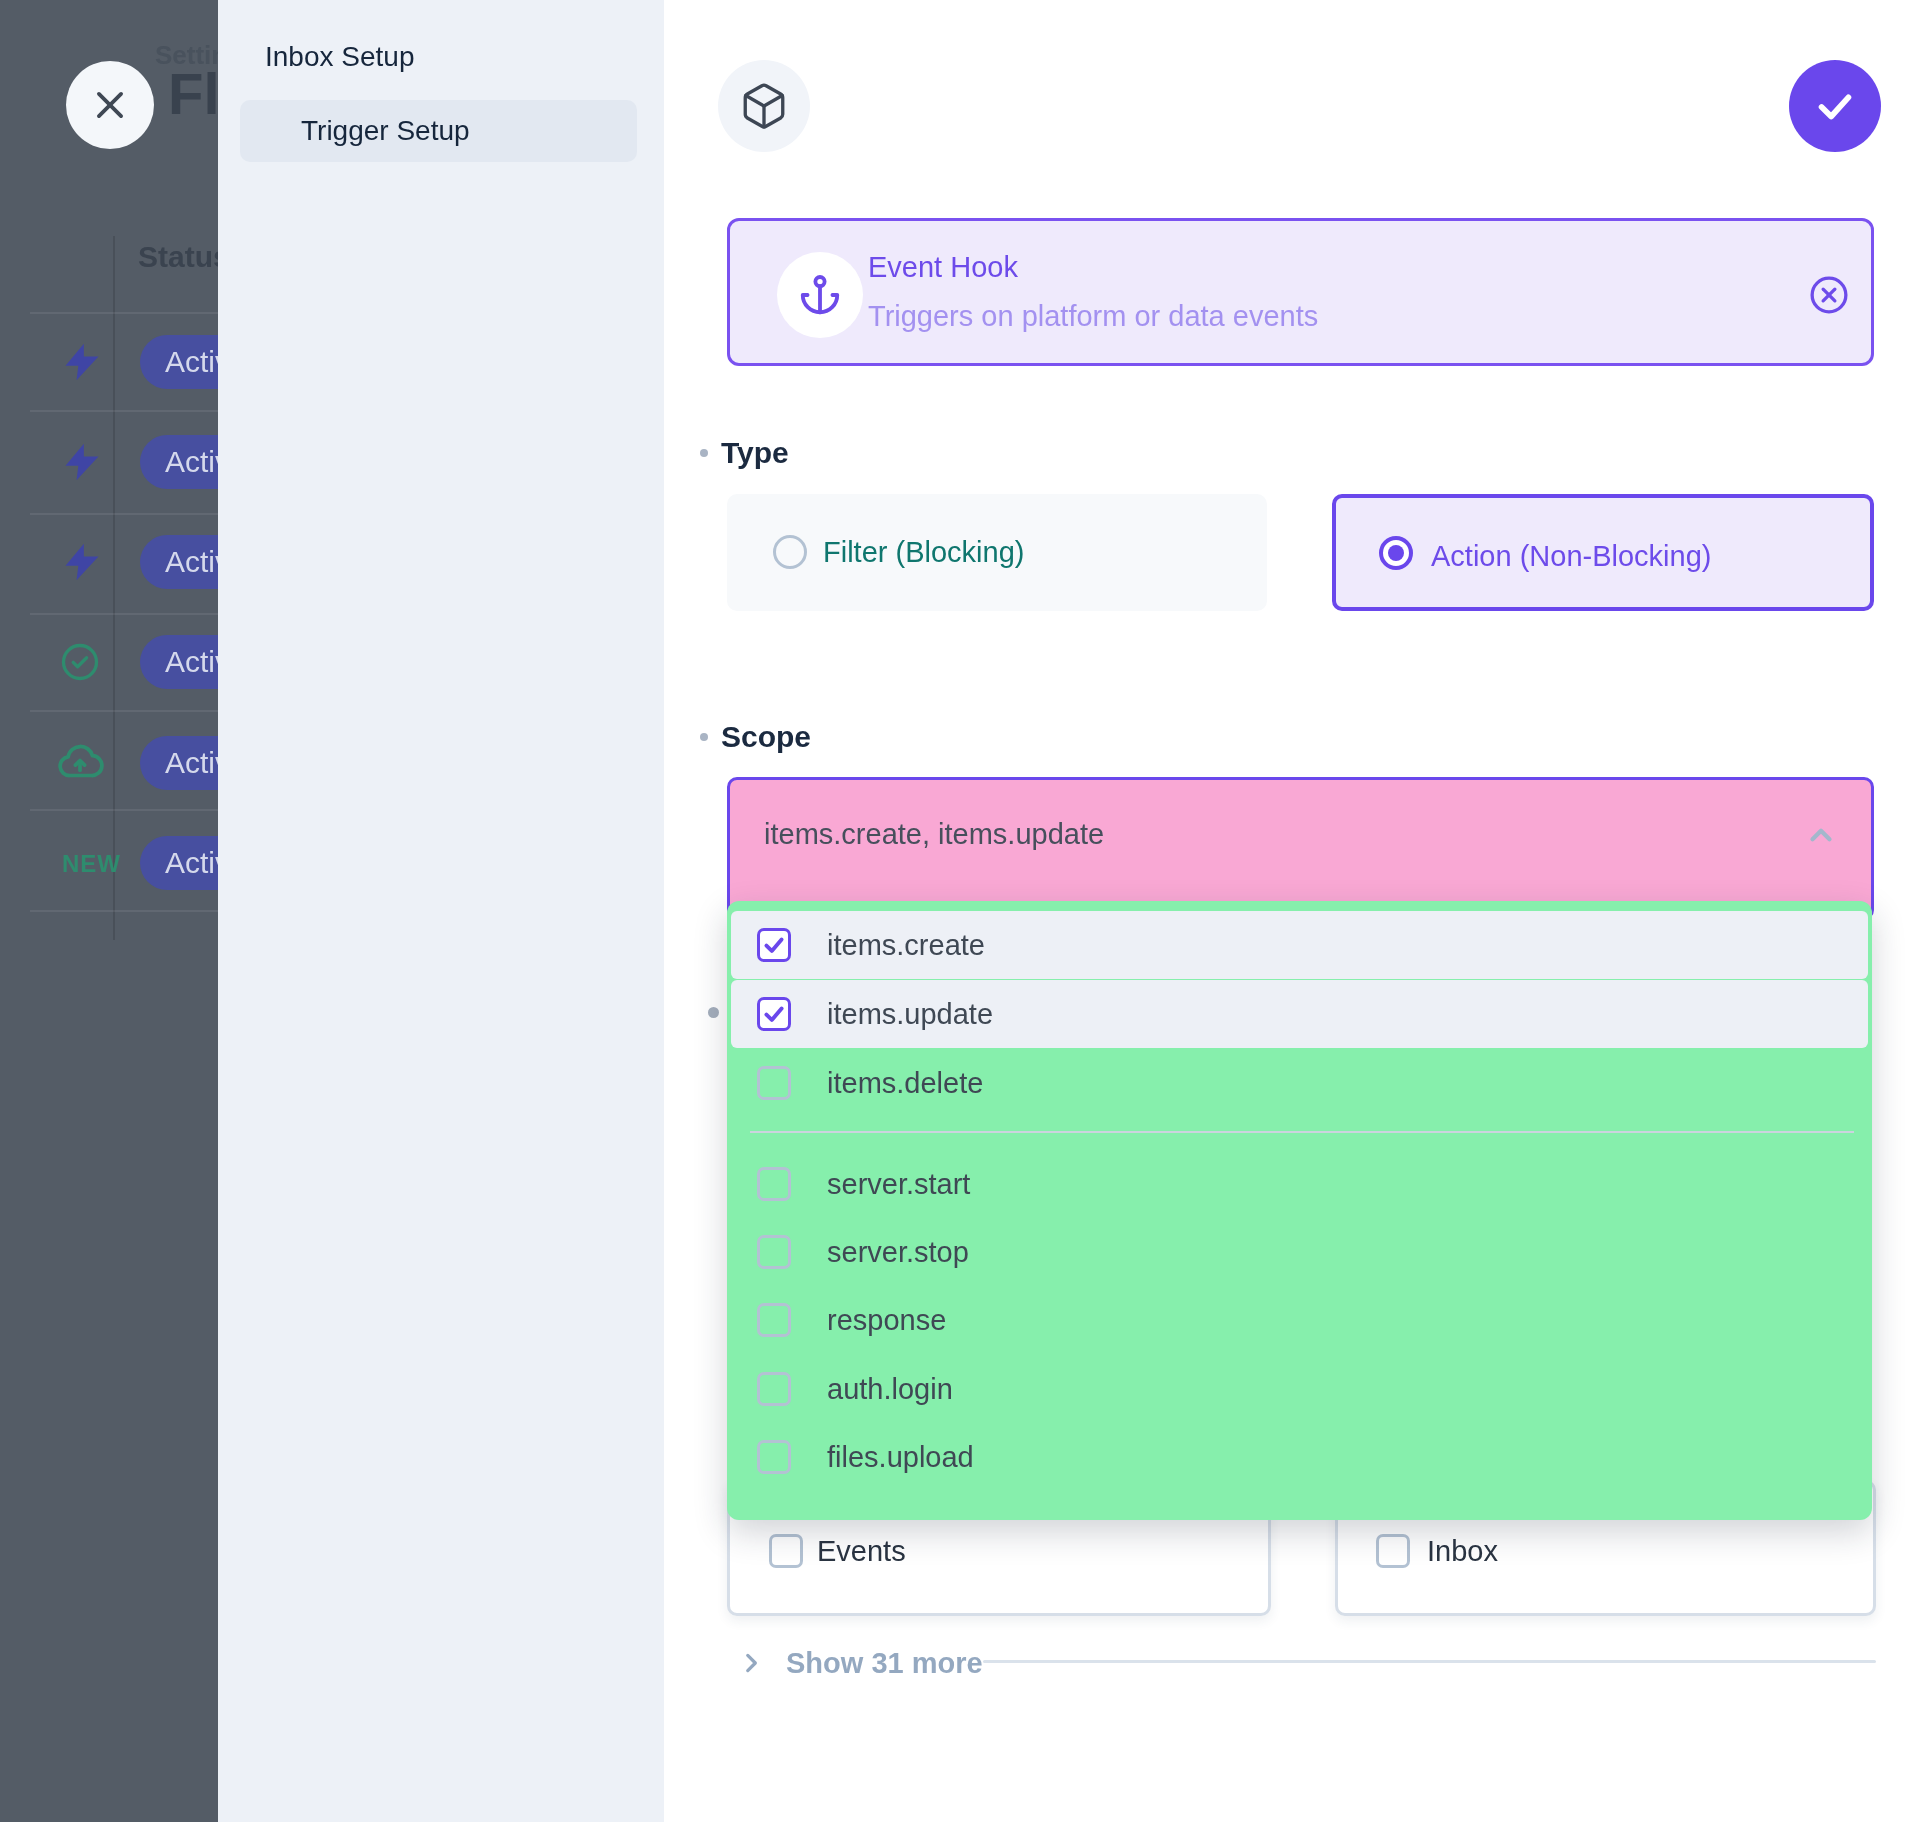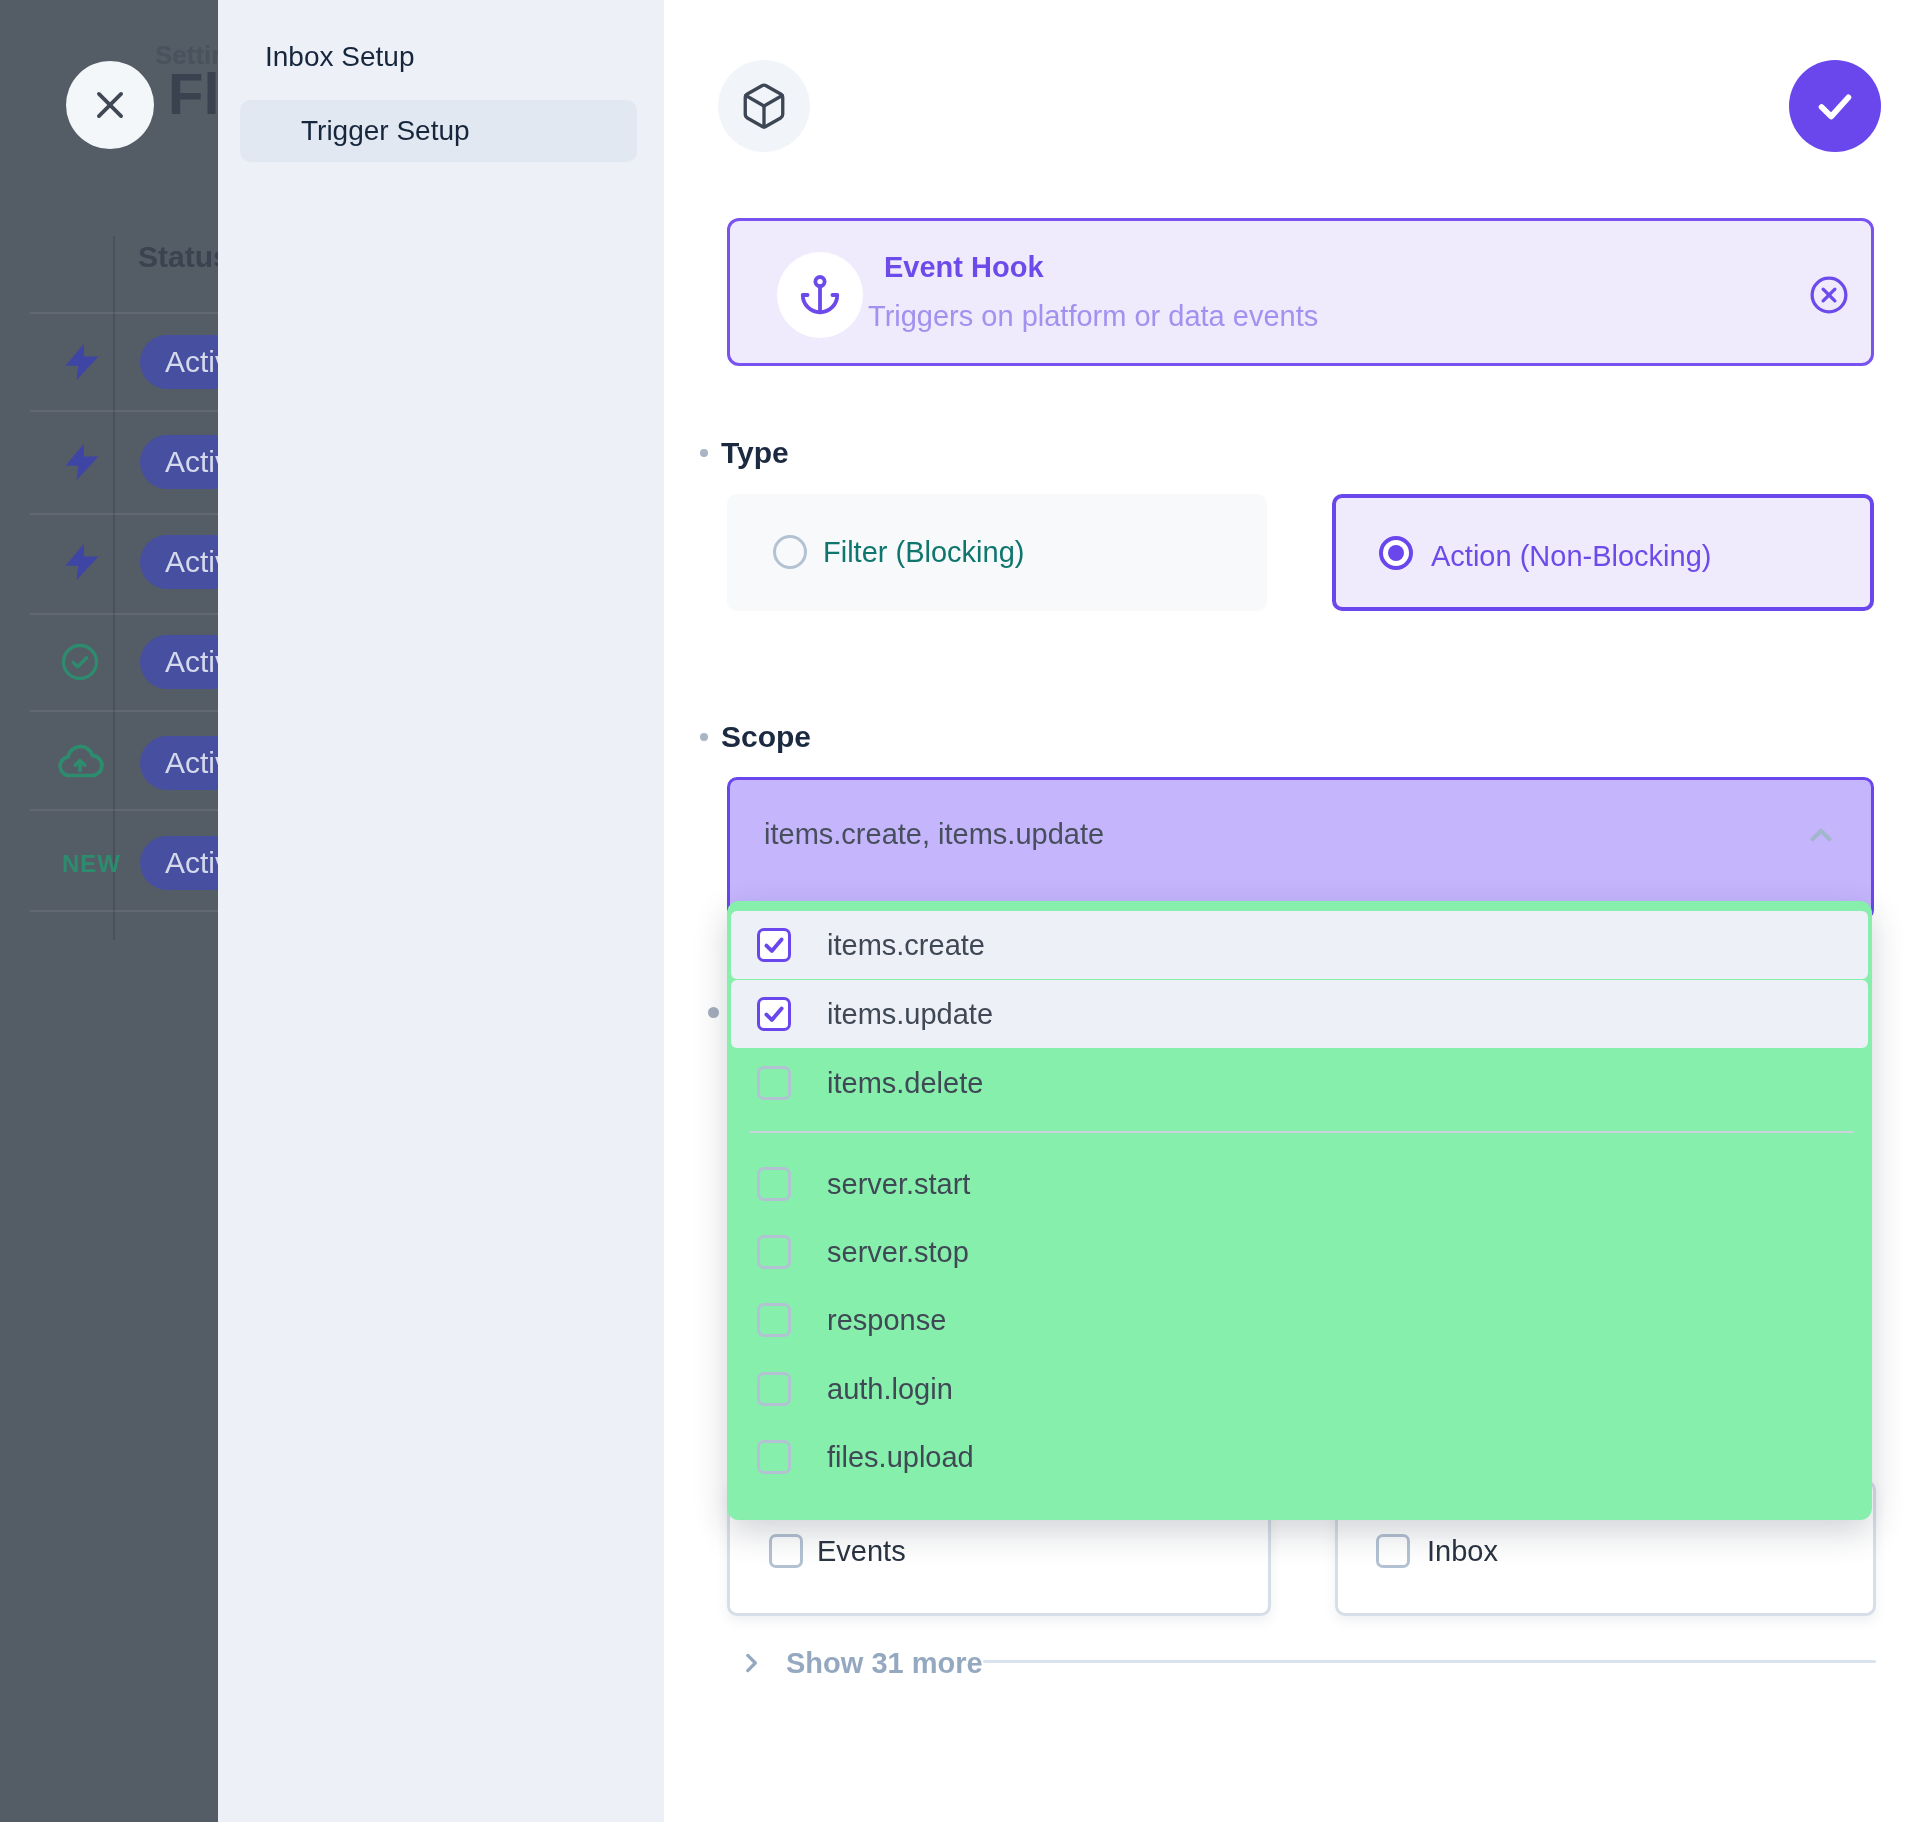--- a/index.html
+++ b/index.html
@@ -36,40 +36,40 @@
   .hdr-icon { left:54px; top:60px; width:92px; height:92px; border-radius:50%; background:#F1F4F9;
               display:flex; align-items:center; justify-content:center; }
   .hdr-title { left:179px; top:83px; font-size:44px; font-weight:700; color:#1B2A40; white-space:nowrap; }
   .confirm-btn { left:1125px; top:60px; width:92px; height:92px; border-radius:50%; background:#6A47EC;
                  display:flex; align-items:center; justify-content:center; }
 
   .tcard { left:63px; top:218px; width:1147px; height:148px; background:#EFEAFC;
            border:3px solid #7A52F0; border-radius:12px; }
   .tcard-icon { left:47px; top:31px; width:86px; height:86px; border-radius:50%; background:#fff;
                 display:flex; align-items:center; justify-content:center; }
-  .tcard-title { left:138px; top:30px; font-size:29px; font-weight:700; color:#6D4BEA; white-space:nowrap;margin-left:16px; }
+  .tcard-title { left:138px; top:30px; font-size:29px; font-weight:400; color:#6D4BEA; white-space:nowrap; }
   .tcard-sub { left:138px; top:79px; font-size:29px; color:#A391F0; white-space:nowrap; }
   .tcard-x { left:1077px; top:52px; width:44px; height:44px; }
 
   .field-dot { width:8px; height:8px; border-radius:50%; background:#A9B4C4; }
   .field-label { font-size:30px; font-weight:700; color:#1B2A40; white-space:nowrap; }
 
   .option-card { top:494px; height:117px; border-radius:10px; }
   .option-card .radio { position:absolute; top:41px; width:34px; height:34px; border-radius:50%; }
   .option-card .olbl { position:absolute; top:0; line-height:117px; font-size:29px; white-space:nowrap; }
   .oc-plain { left:63px; width:540px; background:#F7F9FB; }
   .oc-plain .radio { left:46px; border:3px solid #B3C2D3; }
   .oc-plain .olbl { left:96px; color:#0f766e; }
   .oc-selected { left:668px; width:542px; background:#EFEAFC; border:4px solid #6A47EC; }
   .oc-selected .radio { left:43px; top:38px; border:4px solid #6A47EC; background:#fff; }
   .oc-selected .radio::after { content:""; position:absolute; left:5px; top:5px; width:16px; height:16px;
                                border-radius:50%; background:#6A47EC; }
   .oc-selected .olbl { left:95px; color:#6D4BEA; font-weight:500; }
 
-  .scope-input { left:63px; top:777px; width:1147px; height:143px; background:#c4b5fd;
+  .scope-input { left:63px; top:777px; width:1147px; height:143px; background:#f9a8d4;
                  border:3px solid #6A47EC; border-radius:10px; }
   .scope-value { position:absolute; left:34px; top:0; line-height:108px; font-size:29px; color:#474F5C;
                  white-space:nowrap; }
   .scope-chevron { position:absolute; left:1074px; top:38px; width:34px; height:34px; }
 
   .hidden-dot { left:44px; top:1007px; width:11px; height:11px; border-radius:50%; background:#A4AEBC; }
 
   .dropdown { left:63px; top:901px; width:1145px; height:619px; background:#86efac;
               border-radius:12px; box-shadow:0 12px 34px rgba(25,35,55,0.20); z-index:5; }
   .dd-hl { position:absolute; left:4px; width:1137px; height:68px; background:#EDF0F6; border-radius:6px; }

